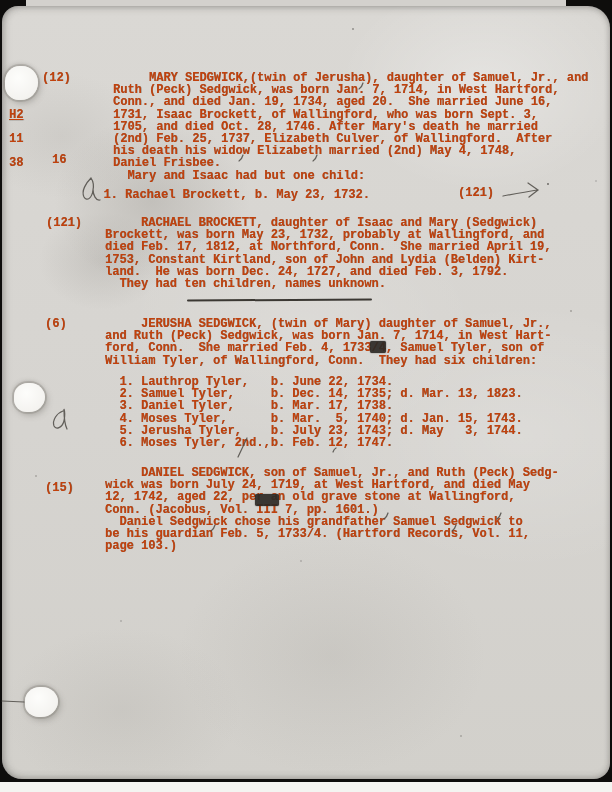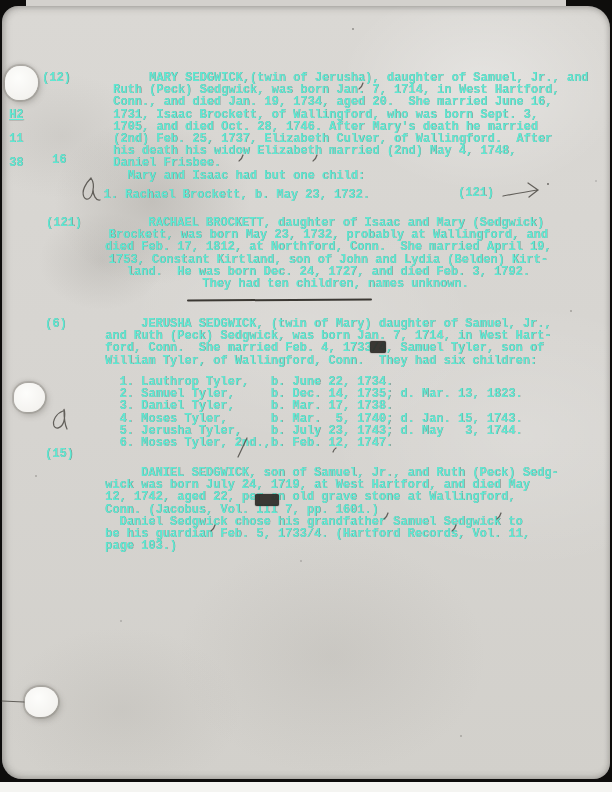--- a/index.html
+++ b/index.html
@@ -32,21 +32,21 @@
     box-shadow:
       inset 4px 0 8px -3px rgba(75,73,69,.40),
       inset -3px 0 6px -3px rgba(75,73,69,.28),
       inset 0 5px 10px -5px rgba(75,73,69,.35),
       inset 0 -4px 8px -4px rgba(75,73,69,.30);
   }
   .type{
     position:absolute;
     font-family:"Liberation Mono","DejaVu Sans Mono",monospace;
     font-size:12px; font-weight:bold; line-height:12.2px;
-    letter-spacing:0; color:#5eead4; white-space:pre; margin:0;
+    letter-spacing:0; color:#c2410c; white-space:pre; margin:0;
     text-shadow:0.3px 0.3px 0.5px rgba(53,49,41,0.55);
   }
   .rule{
     position:absolute; left:187px; top:299px; width:185px; height:2.4px;
     background:#3b3833; border-radius:2px; transform:rotate(-0.3deg);
   }
   .blot{
     position:absolute; background:#2d2a26; opacity:.92; border-radius:2px;
     box-shadow:0 0 1.2px #2d2a26;
   }
@@ -93,21 +93,21 @@
 1705, and died Oct. 28, 1746. After Mary's death he married
 (2nd) Feb. 25, 1737, Elizabeth Culver, of Wallingford.  After
 his death his widow Elizabeth married (2nd) May 4, 1748,
 Daniel Frisbee.
   Mary and Isaac had but one child:</pre>
 
   <pre class="type" style="left:89px; top:189px;font-family:Liberation Mono, monospace;">  1. Rachael Brockett, b. May 23, 1732.</pre>
   <pre class="type" style="left:458px; top:187px;">(121)</pre>
 
   <pre class="type" style="left:46px; top:217px;">(121)</pre>
-  <pre class="type" style="left:105px; top:217px;text-align:center;">     RACHAEL BROCKETT, daughter of Isaac and Mary (Sedgwick)
+  <pre class="type" style="left:105px; top:217px;">     RACHAEL BROCKETT, daughter of Isaac and Mary (Sedgwick)
 Brockett, was born May 23, 1732, probably at Wallingford, and
 died Feb. 17, 1812, at Northford, Conn.  She married April 19,
 1753, Constant Kirtland, son of John and Lydia (Belden) Kirt-
 land.  He was born Dec. 24, 1727, and died Feb. 3, 1792.
   They had ten children, names unknown.</pre>
 
   <div class="rule"></div>
 
   <pre class="type" style="left:45px; top:318px;">(6)</pre>
   <pre class="type" style="left:105px; top:318px;">     JERUSHA SEDGWICK, (twin of Mary) daughter of Samuel, Jr.,
@@ -117,21 +117,21 @@
 
   <div class="blot" style="left:370px; top:341px; width:16px; height:11.5px;"></div>
 
   <pre class="type" style="left:105px; top:376px;">  1. Lauthrop Tyler,   b. June 22, 1734.
   2. Samuel Tyler,     b. Dec. 14, 1735; d. Mar. 13, 1823.
   3. Daniel Tyler,     b. Mar. 17, 1738.
   4. Moses Tyler,      b. Mar.  5, 1740; d. Jan. 15, 1743.
   5. Jerusha Tyler,    b. July 23, 1743; d. May   3, 1744.
   6. Moses Tyler, 2nd.,b. Feb. 12, 1747.</pre>
 
-  <pre class="type" style="left:45px; top:448px;">(15)</pre>
+  <pre class="type" style="left:45px; top:482px;">(15)</pre>
   <pre class="type" style="left:105px; top:459px;margin-top:8px;">     DANIEL SEDGWICK, son of Samuel, Jr., and Ruth (Peck) Sedg-
 wick was born July 24, 1719, at West Hartford, and died May
 12, 1742, aged 22, per an old grave stone at Wallingford,
 Conn. (Jacobus, Vol. III 7, pp. 1601.)
   Daniel Sedgwick chose his grandfather Samuel Sedgwick to
 be his guardian Feb. 5, 1733/4. (Hartford Records, Vol. 11,
 page 103.)</pre>
 
   <div class="blot" style="left:255px; top:494px; width:24px; height:11.5px;"></div>
 

